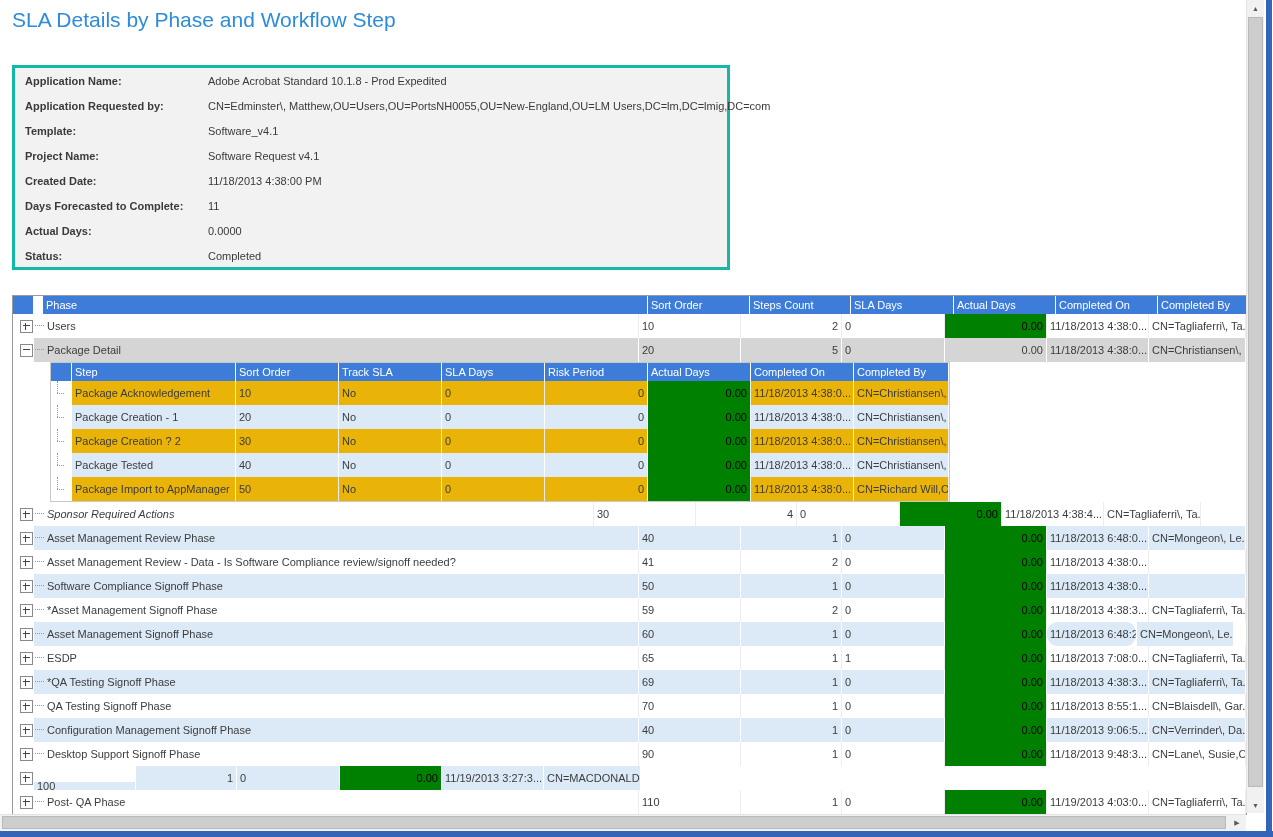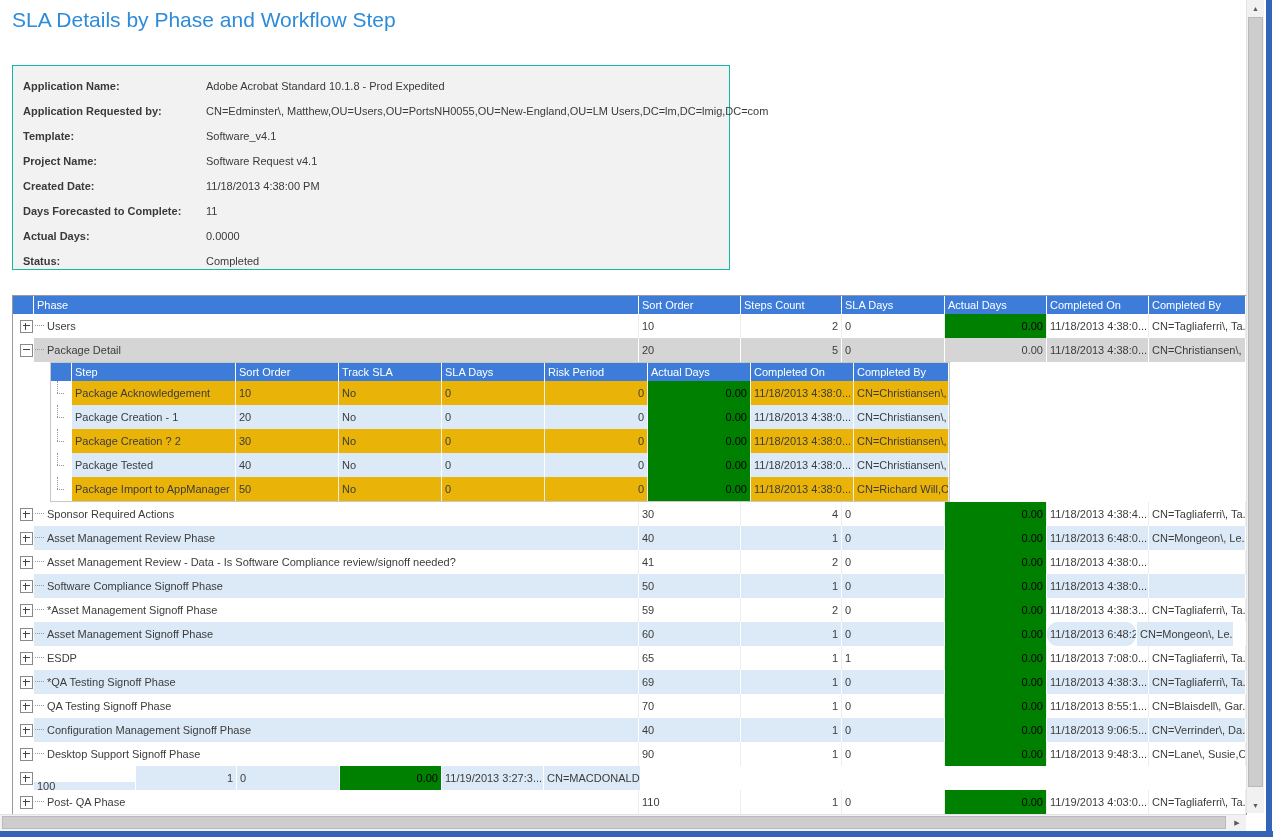--- a/index.html
+++ b/index.html
@@ -5,21 +5,21 @@
   :root{
     --title-blue:#2E8BD9; --header-blue:#3D7DD9; --row-alt:#DCE9F7;
     --row-selected:#D5D5D5; --green:#008000; --window-border:#3464B8;
     --panel-bg:#F2F2F2; --text:#3C3C3C;
   }
   html,body{margin:0;padding:0;background:#fff;}
   #app{position:relative;width:1273px;height:837px;background:#fff;overflow:hidden;
        font-family:"Liberation Sans","DejaVu Sans",sans-serif;font-size:11px;color:var(--text);}
   .title{position:absolute;left:12px;top:8px;font-size:21px;color:var(--title-blue);font-weight:normal;}
   .info-panel{position:absolute;left:12px;top:65px;width:718px;height:205px;background:var(--panel-bg);
-       border:1px solid #14b8a6;box-sizing:border-box;padding-top:7px;}
+       border:3px solid #14b8a6;box-sizing:border-box;}
   .info-row{display:flex;height:25px;align-items:center;}
   .info-label{width:183px;padding-left:10px;font-weight:bold;color:#3A3A3A;flex-shrink:0;}
   .info-value{color:#3A3A3A;white-space:nowrap;}
   .sla-table{position:absolute;left:12px;top:295px;width:1233px;border:1px solid #9A9A9A;box-sizing:content-box;background:#fff;}
   .hdr-row{display:flex;height:18px;}
   .hdr-row .cell{background:var(--header-blue);color:#fff;border-right:1px solid #fff;line-height:17px;}
   .t-row{display:flex;height:24px;}
   .cell{display:flex;align-items:center;padding:0 3px;white-space:nowrap;overflow:hidden;box-sizing:border-box;flex-shrink:0;}
   .cell.right{justify-content:flex-end;}
   .t-row .cell{border-right:1px solid #EDEDED;}
@@ -82,21 +82,21 @@
         <span class="info-value">0.0000</span>
       </div>
       <div class="info-row">
         <span class="info-label">Status:</span>
         <span class="info-value">Completed</span>
       </div>
     </div>
   <div class="sla-table" id="sla-table">
       <div class="hdr-row">
         <div class="cell bg" style="width: 21px;"></div>
-        <div class="cell bg" style="width: 605px;">Phase</div>
+        <div class="cell bg" style="width: 605px; margin-left: 9px;">Phase</div>
         <div class="cell bg" style="width: 102px;">Sort Order</div>
         <div class="cell bg" style="width: 101px;">Steps Count</div>
         <div class="cell bg" style="width: 103px;">SLA Days</div>
         <div class="cell bg" style="width: 102px;">Actual Days</div>
         <div class="cell bg" style="width: 102px;">Completed On</div>
         <div class="cell bg" style="width: 97px;">Completed By</div>
       </div>
       <div class="t-row v-white">
         <div class="cell nobg" style="width: 21px;">
           <div class="expander plus"></div>
@@ -202,21 +202,21 @@
           <div class="cell right bg" style="width: 103px;">0</div>
           <div class="cell right green bg" style="width: 103px;">0.00</div>
           <div class="cell bg" style="width: 103px;">11/18/2013 4:38:0...</div>
           <div class="cell bg" style="width: 95px;">CN=Richard Will,O...</div>
         </div>
       </div>
       <div class="t-row v-white">
         <div class="cell nobg" style="width: 21px;">
           <div class="expander plus"></div>
         </div>
-        <div class="cell bg" style="width: 605px; padding-left: 1px;">
+        <div class="cell bg" style="width: 560px; padding-left: 1px; font-style: italic;">
           <span class="dots"></span>
           <span>Sponsor Required Actions</span>
         </div>
         <div class="cell bg" style="width: 102px;">30</div>
         <div class="cell right bg" style="width: 101px;">4</div>
         <div class="cell bg" style="width: 103px;">0</div>
         <div class="cell right green bg" style="width: 102px;">0.00</div>
         <div class="cell bg" style="width: 102px;">11/18/2013 4:38:4...</div>
         <div class="cell bg" style="width: 97px;">CN=Tagliaferri\, Ta..</div>
       </div>

